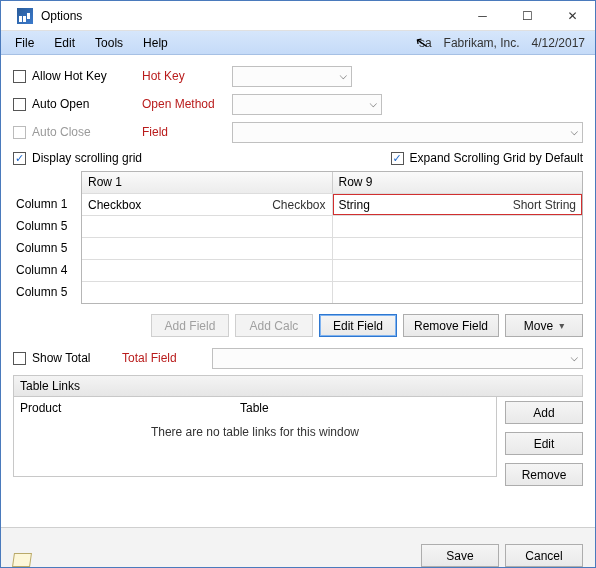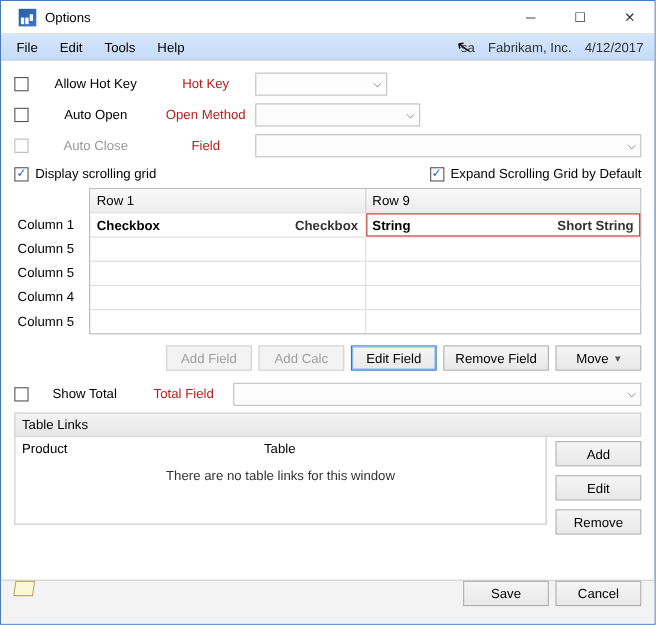--- a/index.html
+++ b/index.html
@@ -12,21 +12,21 @@
 .winbtns { display: flex; }
 .winbtn { width: 45px; height: 30px; display: flex; align-items: center; justify-content: center; color: #333; }
 
 .menubar { height: 24px; background: linear-gradient(#d6e6fb,#c5dbf8); display: flex; align-items: center; padding: 0 4px; border-bottom: 1px solid #a6c0e4; }
 .menubar .menuitem { padding: 3px 10px; }
 .menubar .spacer { flex: 1; }
 .menubar .status { padding: 0 6px; color:#333; }
 
 .content { padding: 10px 12px; }
 
-.row { display: flex; align-items: center; margin-bottom: 6px; min-height: 22px; text-align: center; }
+.row { display: flex; align-items: center; margin-bottom: 6px; min-height: 22px; }
 .chk { width: 13px; height: 13px; border: 1px solid #555; margin-right: 6px; background:#fff; display:inline-flex; align-items:center; justify-content:center; }
 .chk.checked::after { content:"✓"; color:#1a64c8; font-size:11px; line-height:1; }
 .chk.disabled { border-color:#bbb; }
 .lbl { width: 110px; }
 .lbl.dim, .dim { color:#9a9a9a; }
 .field-lbl { width: 90px; color:#b91c1c; }
 .combo { border:1px solid #c0c0c0; background:#fcfcfc; height:21px; display:flex; align-items:center; justify-content:flex-end; padding:0 4px; }
 .combo.wide { flex:1; }
 .combo .arrow { color:#666; font-size:10px; }
 
@@ -35,41 +35,41 @@
 
 .gridzone { display:flex; }
 .gridlabels { width:68px; }
 .gridlabels div { height:22px; display:flex; align-items:center; padding-left:2px; border:1px solid transparent; }
 .gridlabels .hdrspace { height:22px; }
 .gridtable { flex:1; border:1px solid #b6b6b6; }
 .gridtable .hdr { display:flex; background:linear-gradient(#fafafa,#ececec); }
 .gridtable .hdr div { flex:1; border-right:1px solid #ccc; padding:3px 6px; height:21px; }
 .gridtable .hdr div:last-child { border-right:none; }
 .gridtable .bodyrow { display:flex; height:22px; border-top:1px solid #ddd; }
-.gridtable .bodyrow .cell { flex:1; border-right:1px solid #ddd; display:flex; align-items:center; padding:0 6px; position:relative;font-weight:bold; }
+.gridtable .bodyrow .cell { flex:1; border-right:1px solid #ddd; display:flex; align-items:center; padding:0 6px; position:relative; }
 .gridtable .bodyrow .cell:last-child { border-right:none; }
 .cell.selected { outline:1px solid #d12f2f; outline-offset:-1px; z-index:1; }
 .cell .left { flex:1; }
 .cell .right { color:#333; }
 
 .btnrow { display:flex; justify-content:flex-end; gap:6px; margin:10px 0; }
 .btn { min-width:78px; height:23px; border:1px solid #adadad; background:linear-gradient(#f5f5f5,#e9e9e9); display:flex; align-items:center; justify-content:center; padding:0 10px; }
 .btn.disabled { color:#a0a0a0; border-color:#cfcfcf; background:#f3f3f3; }
 .btn.primary { border:1px solid #2e77d0; box-shadow:inset 0 0 0 1px #7fb3f0; }
 .btn.dd::after { content:" ▾"; margin-left:6px; color:#555; font-size:10px; }
 
 .section-hdr { background:linear-gradient(#f4f4f4,#e6e6e6); border:1px solid #c8c8c8; padding:3px 6px; margin-top:4px; }
 .linksarea { display:flex; gap:8px; }
 .linksbox { flex:1; border:1px solid #c8c8c8; border-top:none; height:80px; }
 .linksbox .cols { display:flex; padding:4px 6px; }
 .linksbox .cols div:first-child { width:220px; }
 .linksbox .empty { text-align:center; color:#333; margin-top:6px; }
 .sidebtns { display:flex; flex-direction:column; gap:8px; width:78px; padding-top:4px; }
 
-.footer { position:absolute; left:0; right:0; bottom:0; height:40px; border-top:1px solid #cfcfcf; background:#f3f3f3; display:flex; align-items:flex-start; padding:0 12px; }
+.footer { position:absolute; left:0; right:0; bottom:0; height:40px; border-top:1px solid #cfcfcf; background:#f3f3f3; display:flex; align-items:flex-end; padding:0 12px; }
 .footer .note-icon { width:18px; height:14px; border:1px solid #b9a96a; background:#fdf7d9; transform:skew(-8deg); }
 .footer .spacer { flex:1; }
 
 .cursor { position:absolute; left:414px; top:32px; font-size:16px; color:#000; pointer-events:none; z-index:50; transform:rotate(-10deg); }
 </style>
 </head>
 <body>
 
 <div class="titlebar">
   <div class="icon"></div>

